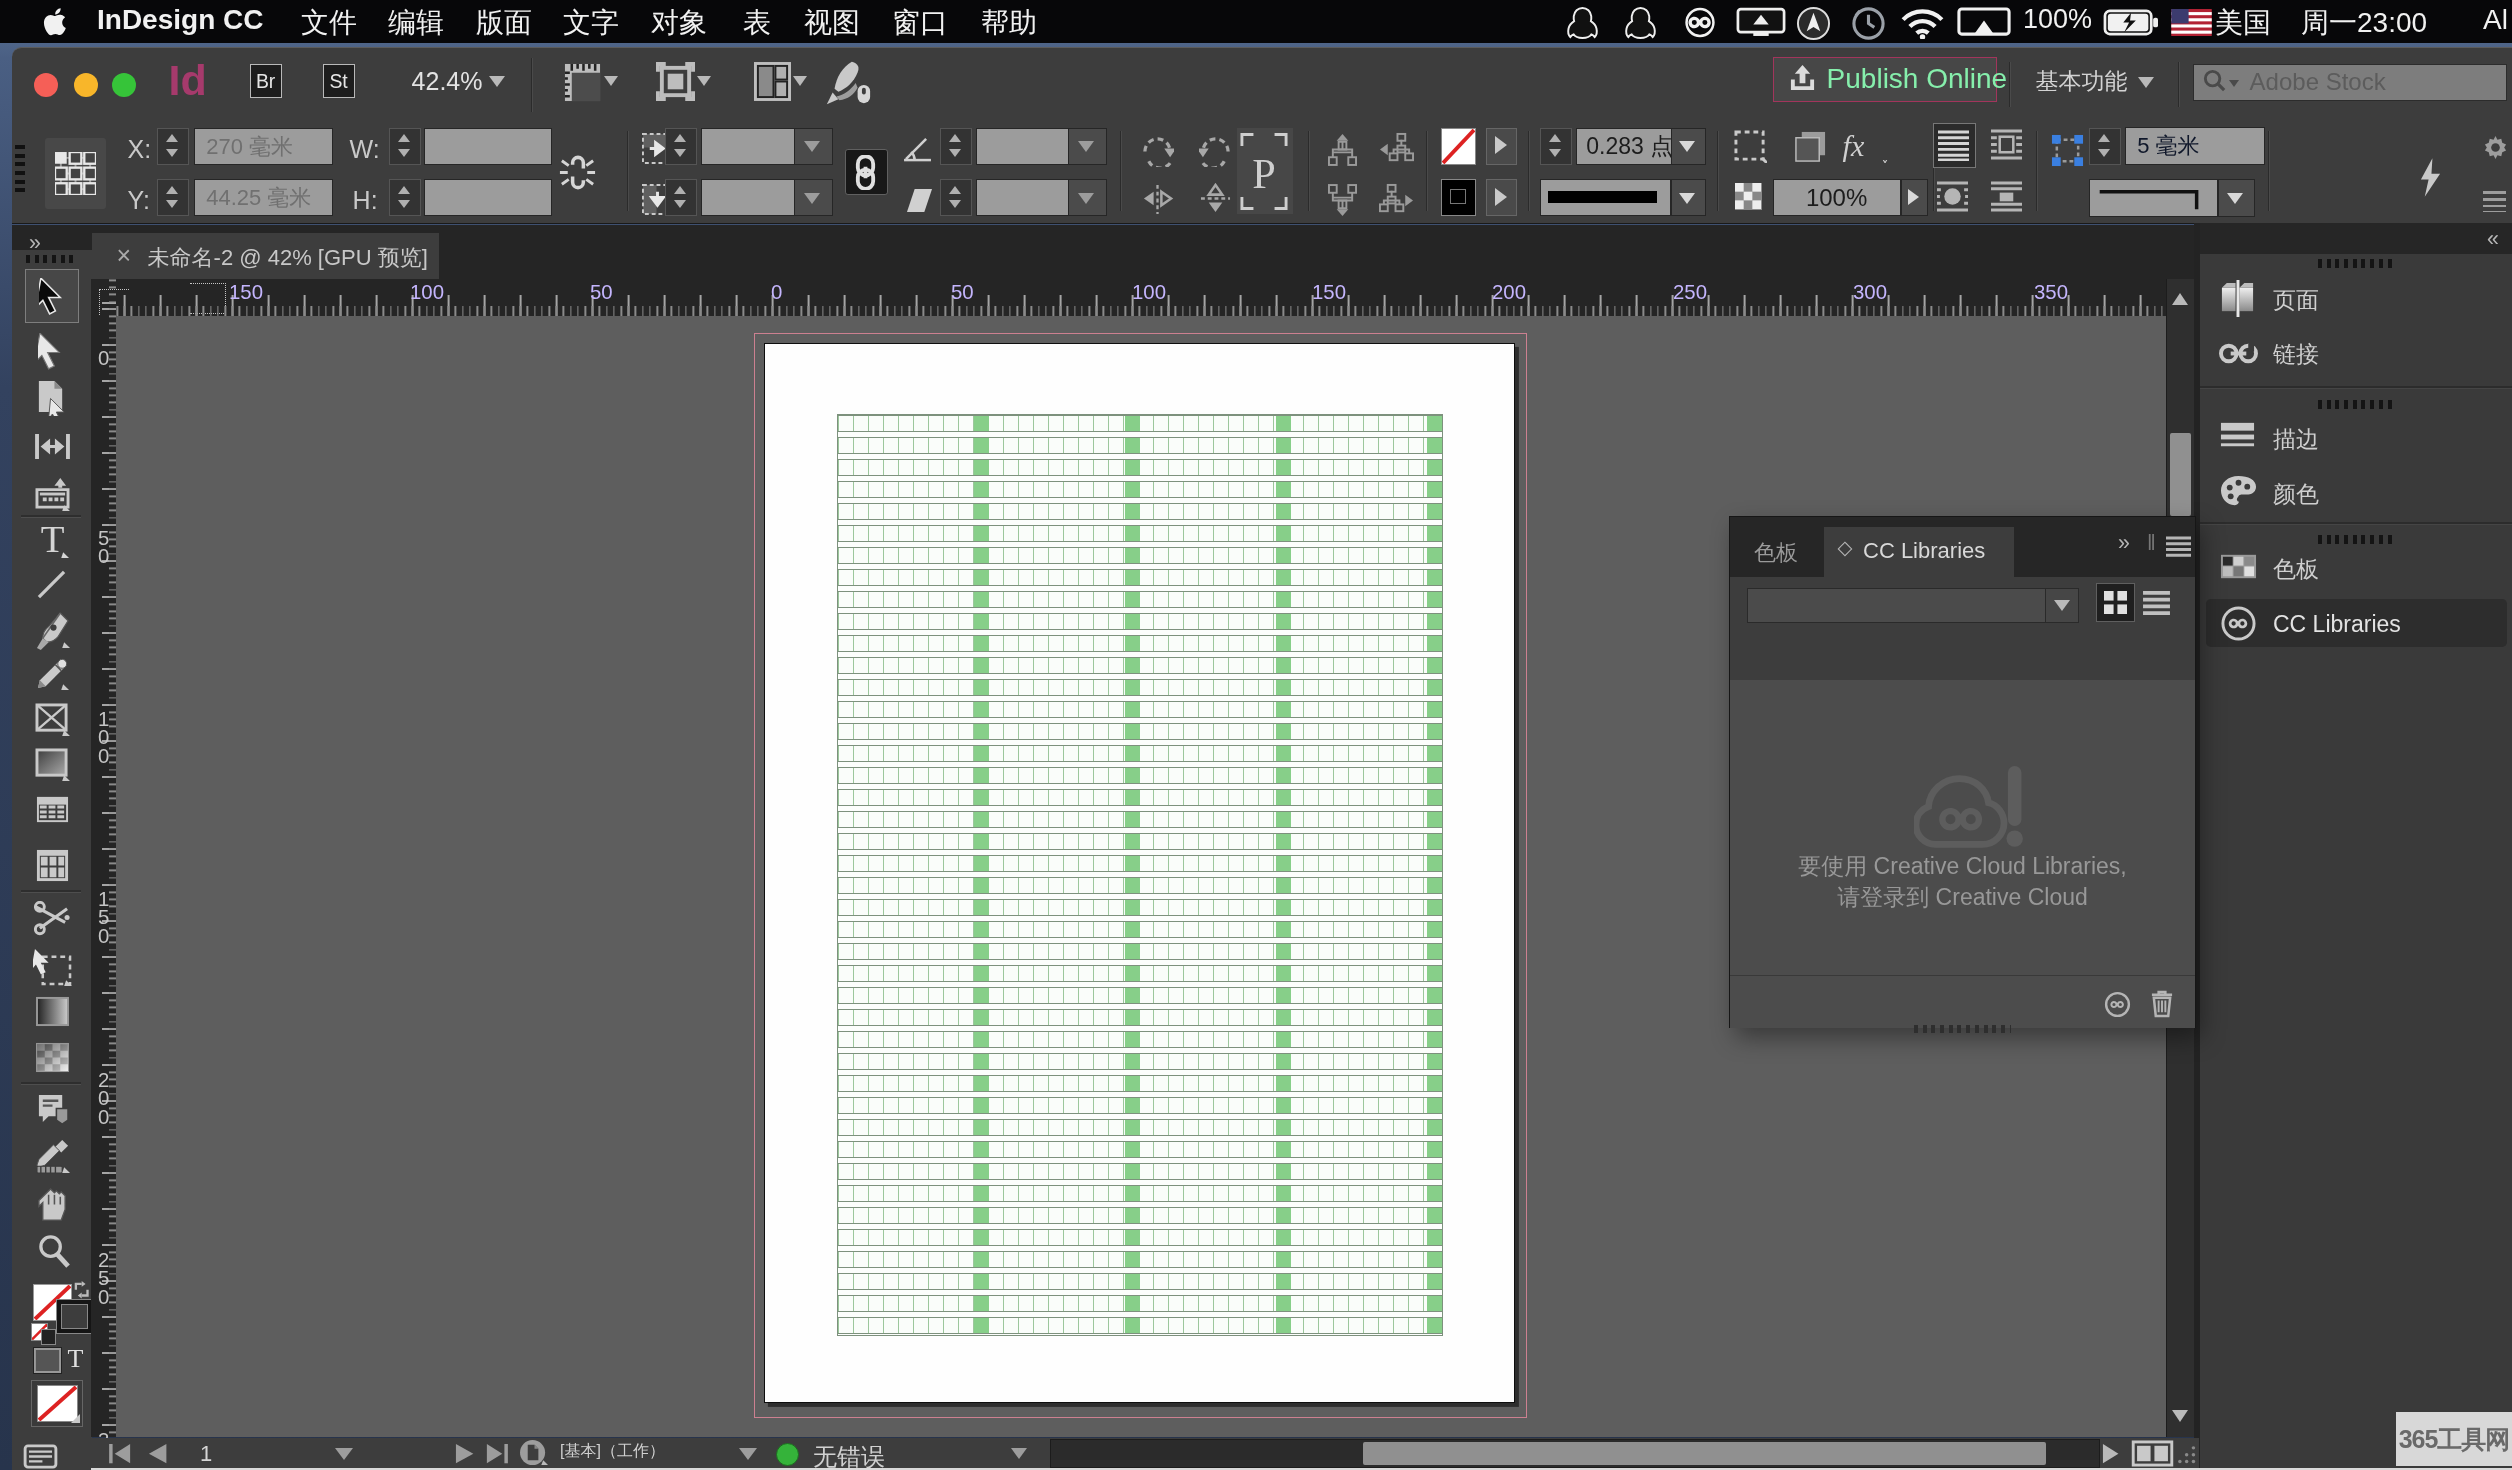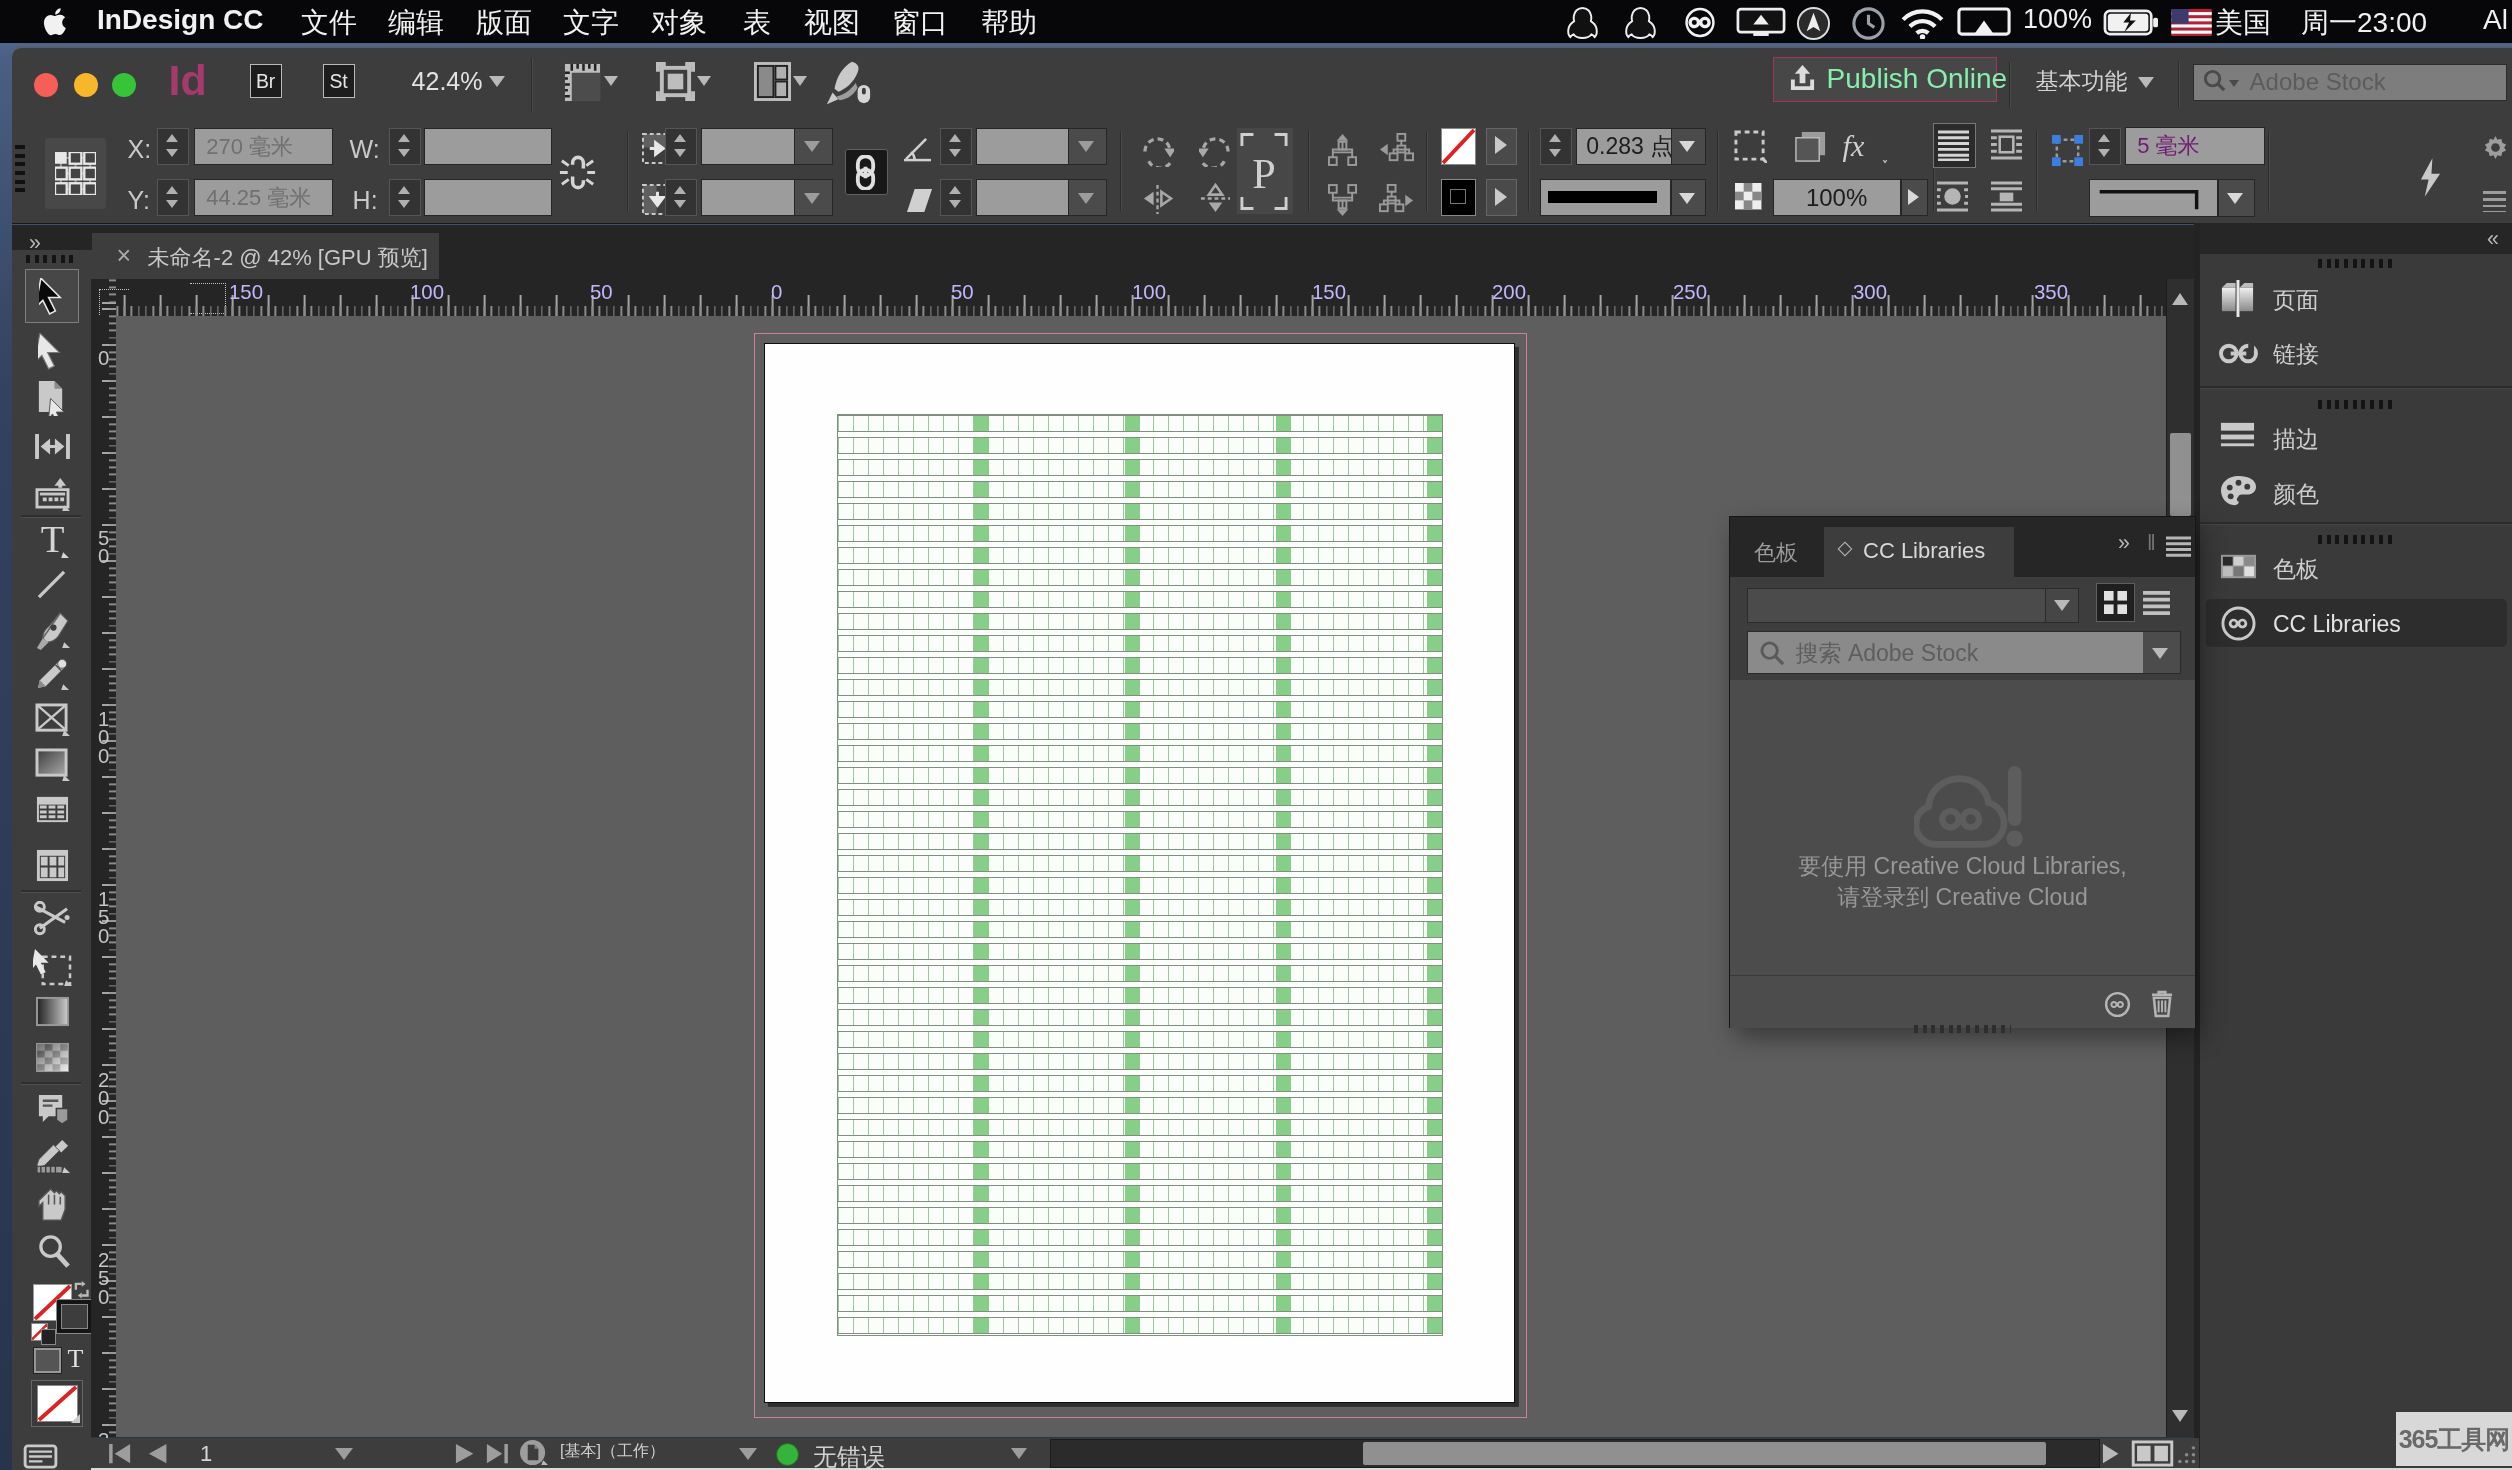--- a/index.html
+++ b/index.html
@@ -418,21 +418,21 @@
         <rect x="6" y="6" width="22" height="22" fill="none" stroke="#9a9a9a" stroke-width="2.6" stroke-dasharray="4 3"></rect>
         <rect x="1" y="1" width="9" height="9" fill="#3a7fe0"></rect>
         <rect x="24" y="1" width="9" height="9" fill="#3a7fe0"></rect>
         <rect x="1" y="24" width="9" height="9" fill="#3a7fe0"></rect>
         <rect x="24" y="24" width="9" height="9" fill="#3a7fe0"></rect>
       </svg>
     <div class="abs spin" style="left:2077px;top:8.7px">
         <div class="tri" style="left:8.7px;top:5.8px;border-left:6.8px solid transparent;border-right:6.8px solid transparent;border-bottom:8.7px solid #b0b0b0"></div>
         <div class="tri" style="left:8.7px;top:20.4px;border-left:6.8px solid transparent;border-right:6.8px solid transparent;border-top:8.7px solid #b0b0b0"></div>
       </div>
-    <div class="abs fld fldtx" style="left:2113px;top:7.8px;width:127px;height:36px;color:#701a75">5 毫米</div>
+    <div class="abs fld fldtx" style="left:2113px;top:7.8px;width:127px;height:36px;color:#0f172a">5 毫米</div>
     <div class="abs fld" style="left:2077px;top:60px;width:127px;height:36px"><svg width="127" height="36" viewBox="0 0 131 37">
           <path d="M10 12h100v18" stroke="#111" stroke-width="3.6" fill="none"></path>
         </svg></div>
     <div class="abs ccombo" style="left:2206px;top:60px;width:35px;height:36px">
         <div class="tri" style="left:8.7px;top:12.6px;border-left:8.7px solid transparent;border-right:8.7px solid transparent;border-top:11.6px solid #d8d8d8"></div>
       </div>
     <div class="abs sep2" style="left:2256px;top:11.6px;height:80px"></div>
     <svg class="abs" style="left:2407px;top:39px" width="23" height="39" viewBox="0 0 24 40">
         <path d="M14 0L2 22h8L6 40l16-24h-9z" fill="#c9c9c9"></path>
       </svg>
@@ -782,30 +782,20 @@
           <svg class="abs" style="left:6.8px;top:6.8px" width="23" height="23" viewBox="0 0 24 24">
             <rect x="0" y="0" width="10" height="10" fill="#e0e0e0"></rect>
             <rect x="14" y="0" width="10" height="10" fill="#e0e0e0"></rect>
             <rect x="0" y="14" width="10" height="10" fill="#e0e0e0"></rect>
             <rect x="14" y="14" width="10" height="10" fill="#e0e0e0"></rect>
           </svg>
         </div>
       <svg class="abs" style="left:413px;top:12.6px" width="27" height="25" viewBox="0 0 28 26">
           <path d="M0 3h28M0 10h28M0 17h28M0 24h28" stroke="#c0c0c0" stroke-width="4"></path>
         </svg>
-      <div class="abs" style="left:16.5px;top:54px;width:432px;height:41px;background:#8a8a8a;border:1px solid #2a2a2a">
-        <svg class="abs" style="left:11.6px;top:7.8px" width="27" height="27" viewBox="0 0 28 28">
-            <circle cx="11" cy="11" r="8" fill="none" stroke="#5a5a5a" stroke-width="3"></circle>
-            <path d="M17 17l8 8" stroke="#5a5a5a" stroke-width="3.4"></path>
-          </svg>
-        <span class="abs" style="left:48px;top:5.8px;color:#5e5e5e;font-size:23px;white-space:nowrap">搜索 Adobe Stock</span>
-        <div class="abs" style="left:395px;top:0;width:37px;height:41px;background:#4c4c4c">
-            <div class="tri" style="left:9.7px;top:15.5px;border-left:8.7px solid transparent;border-right:8.7px solid transparent;border-top:11.6px solid #b9b9b9"></div>
-          </div>
-      </div>
     </div>
     <div class="abs" style="left:0;top:163px;width:465px;height:295px;background:#4c4c4c">
       <svg class="abs" style="left:184px;top:83px" width="121" height="97" viewBox="0 0 125 100">
           <path d="M47 16c-17 0-31 13-32 29-8 3-13 10-13 19 0 11 9 20 20 20h49c12 0 22-10 22-22 0-10-7-19-16-21-2-14-14-25-30-25z" fill="none" stroke="#5d5d5d" stroke-width="7"></path>
           <path d="M26 58c0-6.5 5.2-11.7 11.7-11.7 4.7 0 8.6 2.7 10.5 6.5 1.9-3.8 5.8-6.5 10.5-6.5 6.5 0 11.7 5.2 11.7 11.7S65.2 69.7 58.7 69.7c-4.7 0-8.6-2.7-10.5-6.5-1.9 3.8-5.8 6.5-10.5 6.5C31.2 69.7 26 64.5 26 58zm11.7-5.1a5.1 5.1 0 100 10.2 5.1 5.1 0 000-10.2zm21 0a5.1 5.1 0 100 10.2 5.1 5.1 0 000-10.2z" fill="#5d5d5d"></path>
           <path d="M104 10v48" stroke="#5d5d5d" stroke-width="14" stroke-linecap="round"></path>
           <circle cx="104" cy="78" r="8.5" fill="#5d5d5d"></circle>
         </svg>
       <div class="abs" style="left:0;top:171px;width:465px;height:31px;text-align:center;color:#989898;font-size:23px">要使用 Creative Cloud Libraries,</div>
       <div class="abs" style="left:0;top:202px;width:465px;height:31px;text-align:center;color:#989898;font-size:23px">请登录到 Creative Cloud</div>

